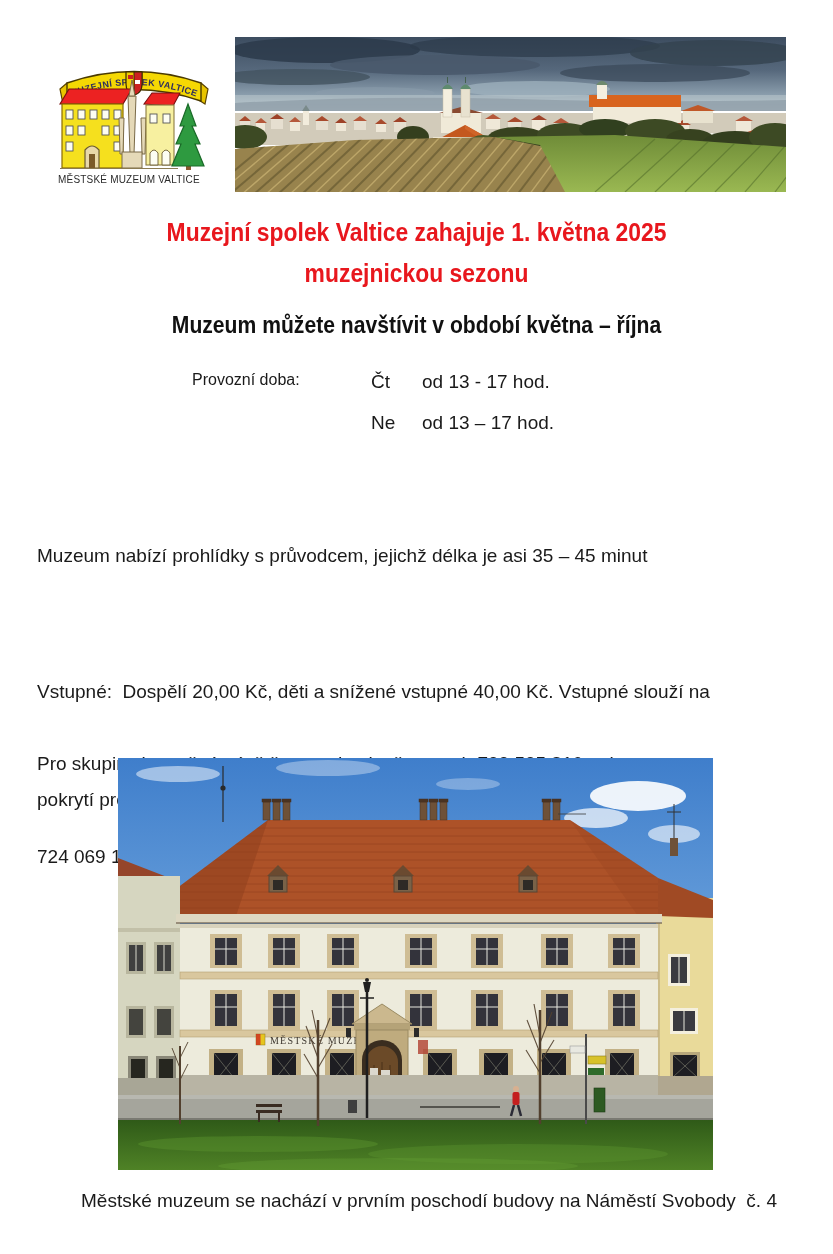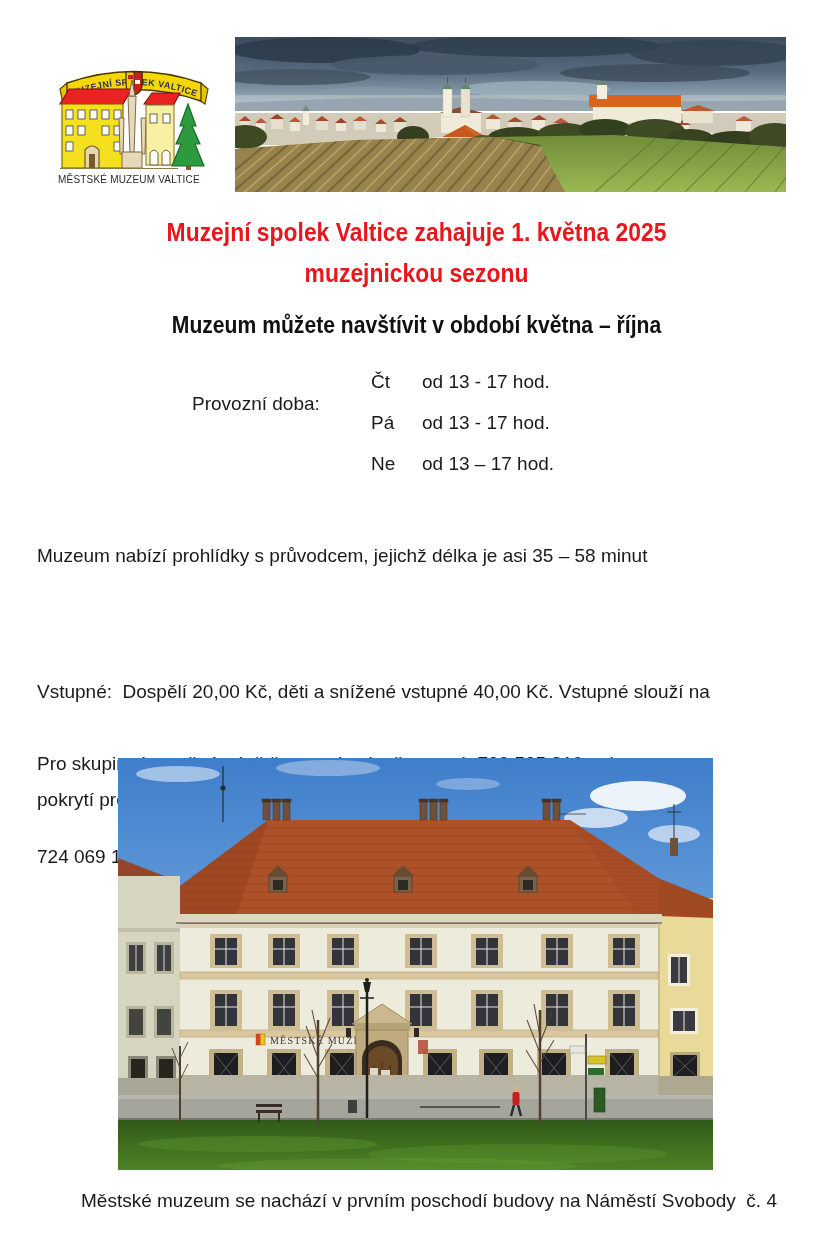--- a/index.html
+++ b/index.html
@@ -18,21 +18,21 @@
     position:absolute;left:0;right:0;top:212px;margin:0;
     text-align:center;color:#e8171d;font-size:26px;font-weight:bold;
     line-height:41px;transform:scaleX(.88);transform-origin:50% 0;
   }
   .title span{display:block;}
   .subtitle{
     position:absolute;left:0;right:0;top:311px;margin:0;
     text-align:center;color:#111;font-size:24px;font-weight:bold;
     transform:scaleX(.88);transform-origin:50% 0;
   }
-  .hours-label{position:absolute;left:192px;top:393px;font-size:19px;}
+  .hours-label{position:absolute;left:192px;top:371px;font-size:16px;}
   .hours-rows{position:absolute;left:362px;top:371px;font-size:19px;margin-left:9px;}
   .hours-row{height:41px;}
   .hours-row .day{display:inline-block;width:51px;}
   .para{position:absolute;left:37px;font-size:19px;white-space:pre-wrap;margin:0;}
   .p-tours{top:545px;}
   .p-admission{top:602px;line-height:36px;}
   .p-groups{top:686px;line-height:31px;}
   .para span{display:block;}
   .building{position:absolute;left:118px;top:758px;width:595px;height:412px;}
   .footer{
@@ -282,28 +282,25 @@
     <span>muzejnickou sezonu</span>
   </h1>
   <h2 class="subtitle">Muzeum můžete navštívit v období května – října</h2>
 
   <div class="hours-label">Provozní doba:</div>
   <div class="hours-rows">
     <div class="hours-row">
       <span class="day">Čt</span><span class="time">od 13 - 17 hod.</span>
     </div>
     <div class="hours-row">
-      <span class="day">Pá</span><span class="time">od 13 - 17 hod.</span>
-    </div>
-    <div class="hours-row">
       <span class="day">Ne</span><span class="time">od 13 – 17 hod.</span>
     </div>
   </div>
 
-  <p class="para p-tours">Muzeum nabízí prohlídky s průvodcem, jejichž délka je asi 35 – 58 minut</p>
+  <p class="para p-tours">Muzeum nabízí prohlídky s průvodcem, jejichž délka je asi 35 – 45 minut</p>
   <p class="para p-admission">
     <span>Vstupné:  Dospělí 20,00 Kč, děti a snížené vstupné 40,00 Kč. Vstupné slouží na</span>
     <span>pokrytí provozních nákladů</span>
   </p>
   <p class="para p-groups">
     <span>Pro skupiny je možná návštěva po domluvě na mob.733 535 810 nebo</span>
     <span>724 069 125</span>
   </p>
 
   <div class="building">

